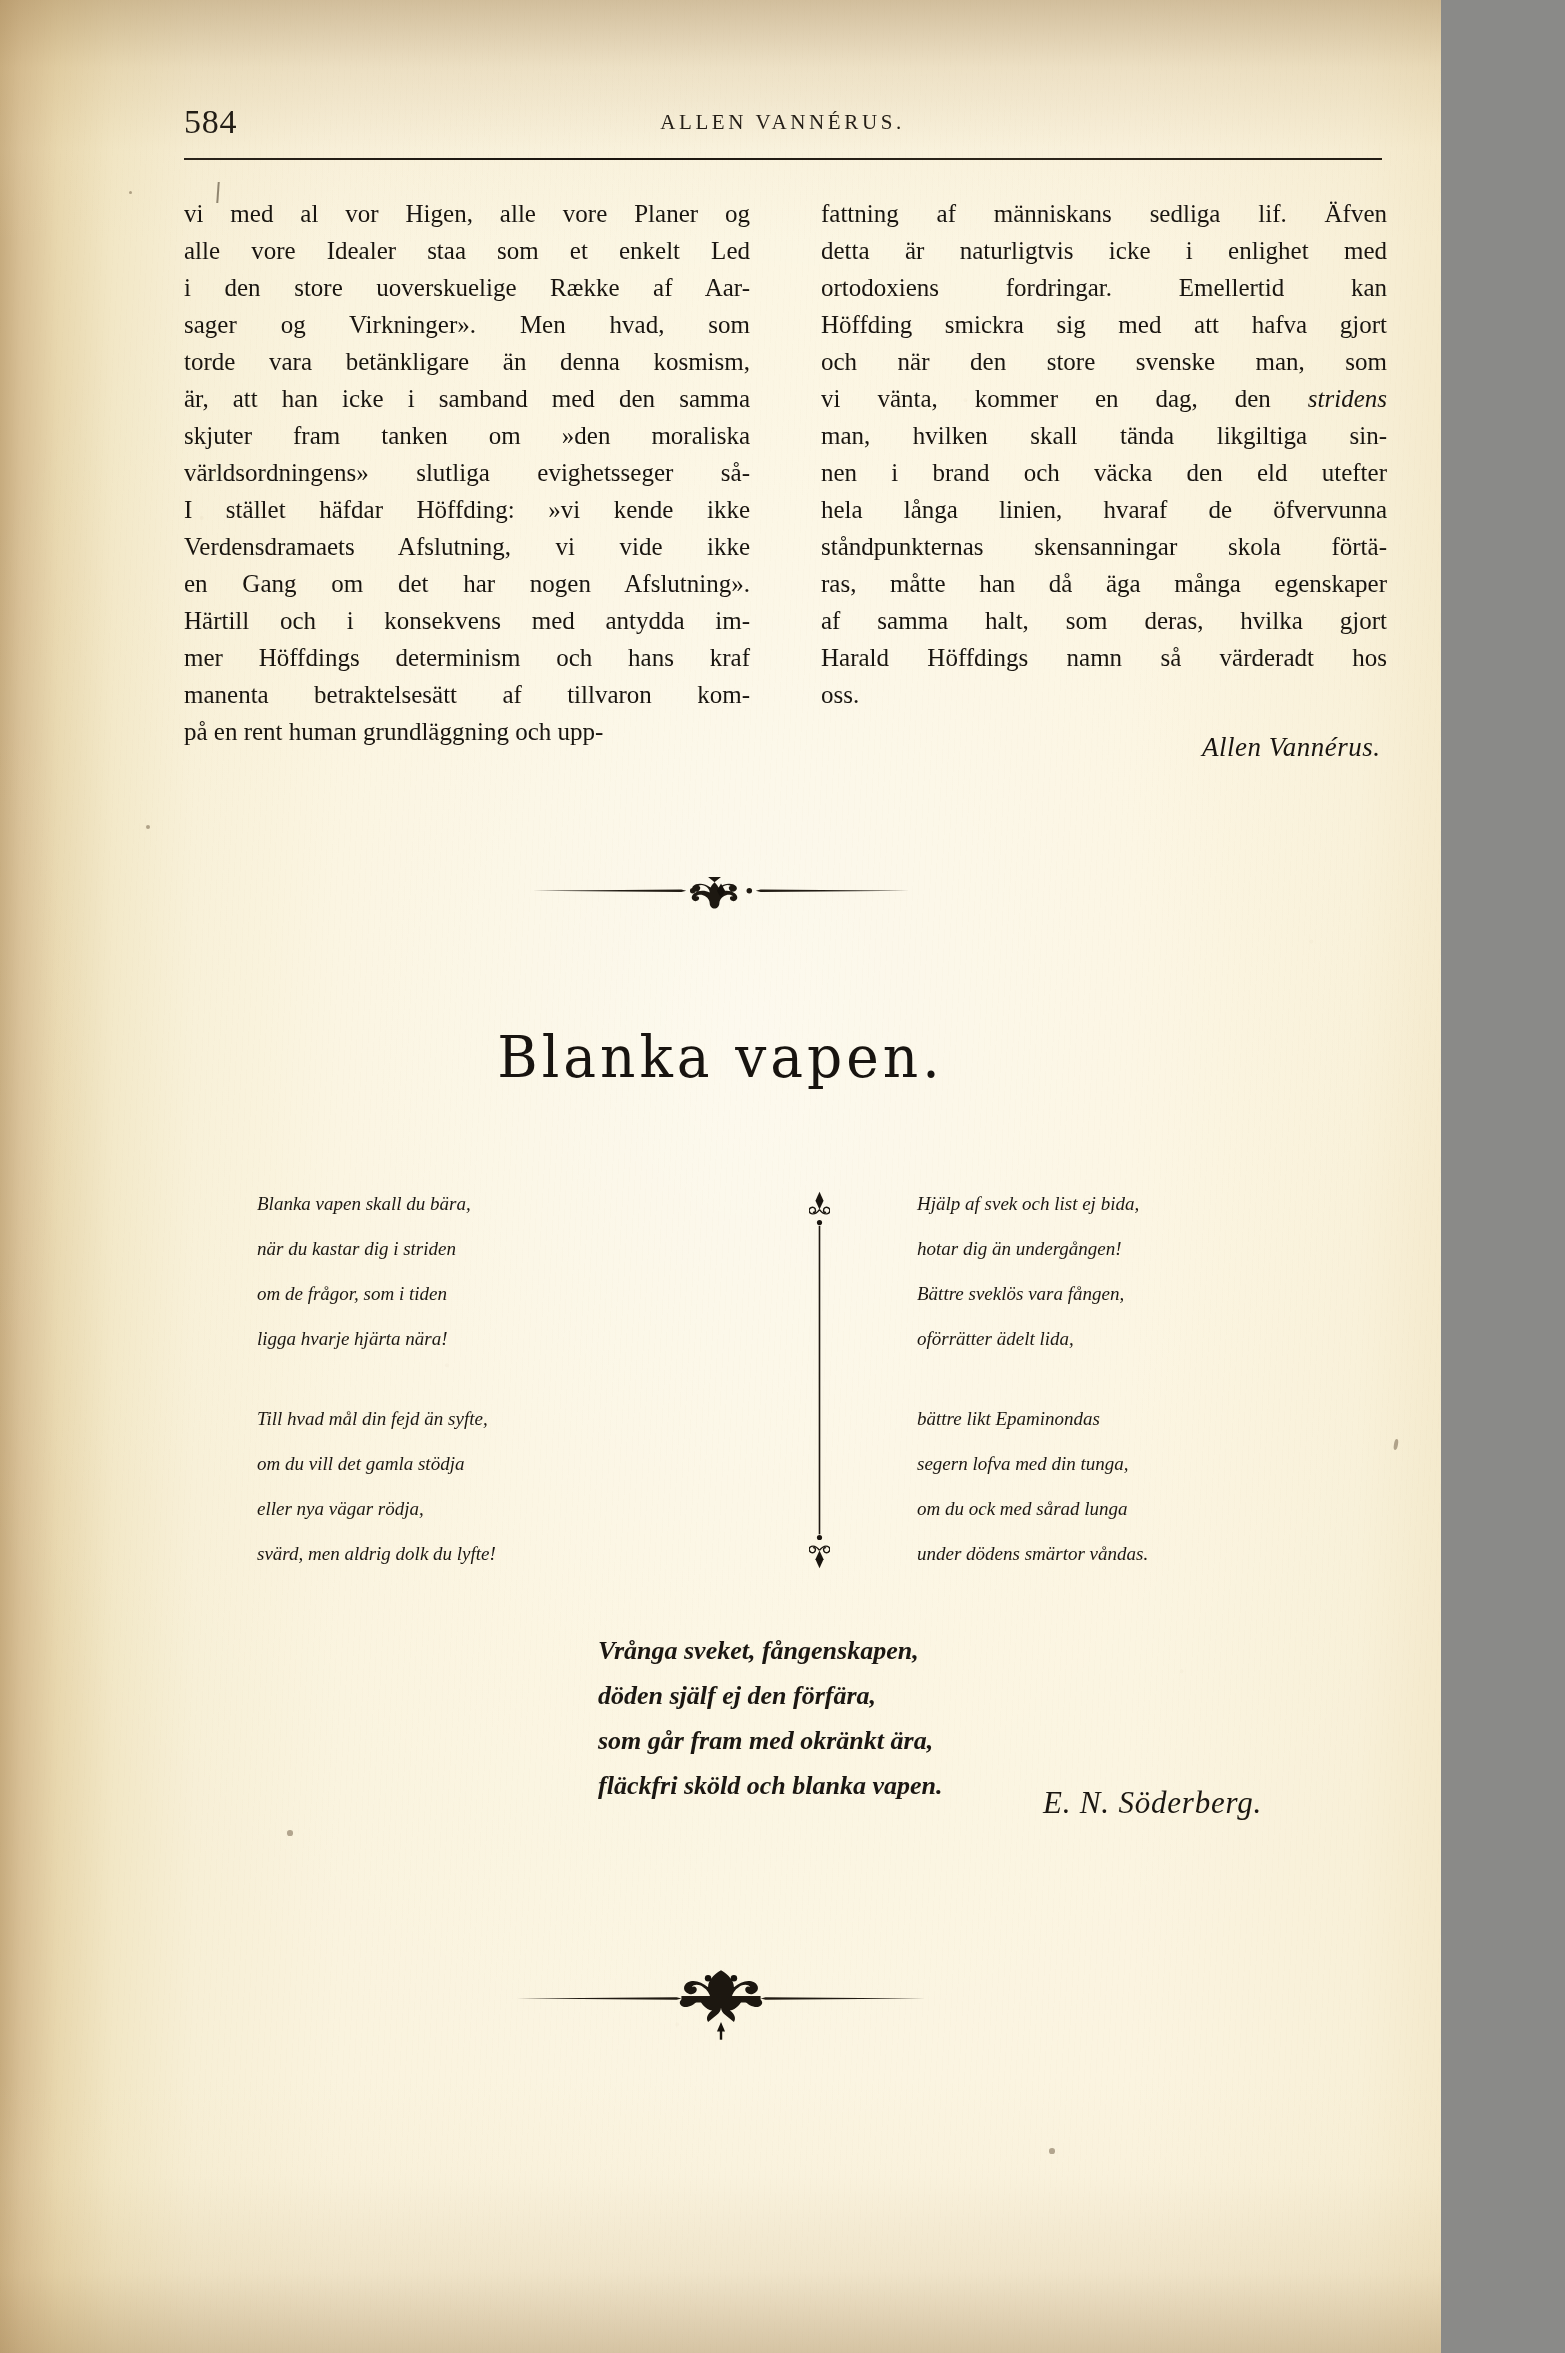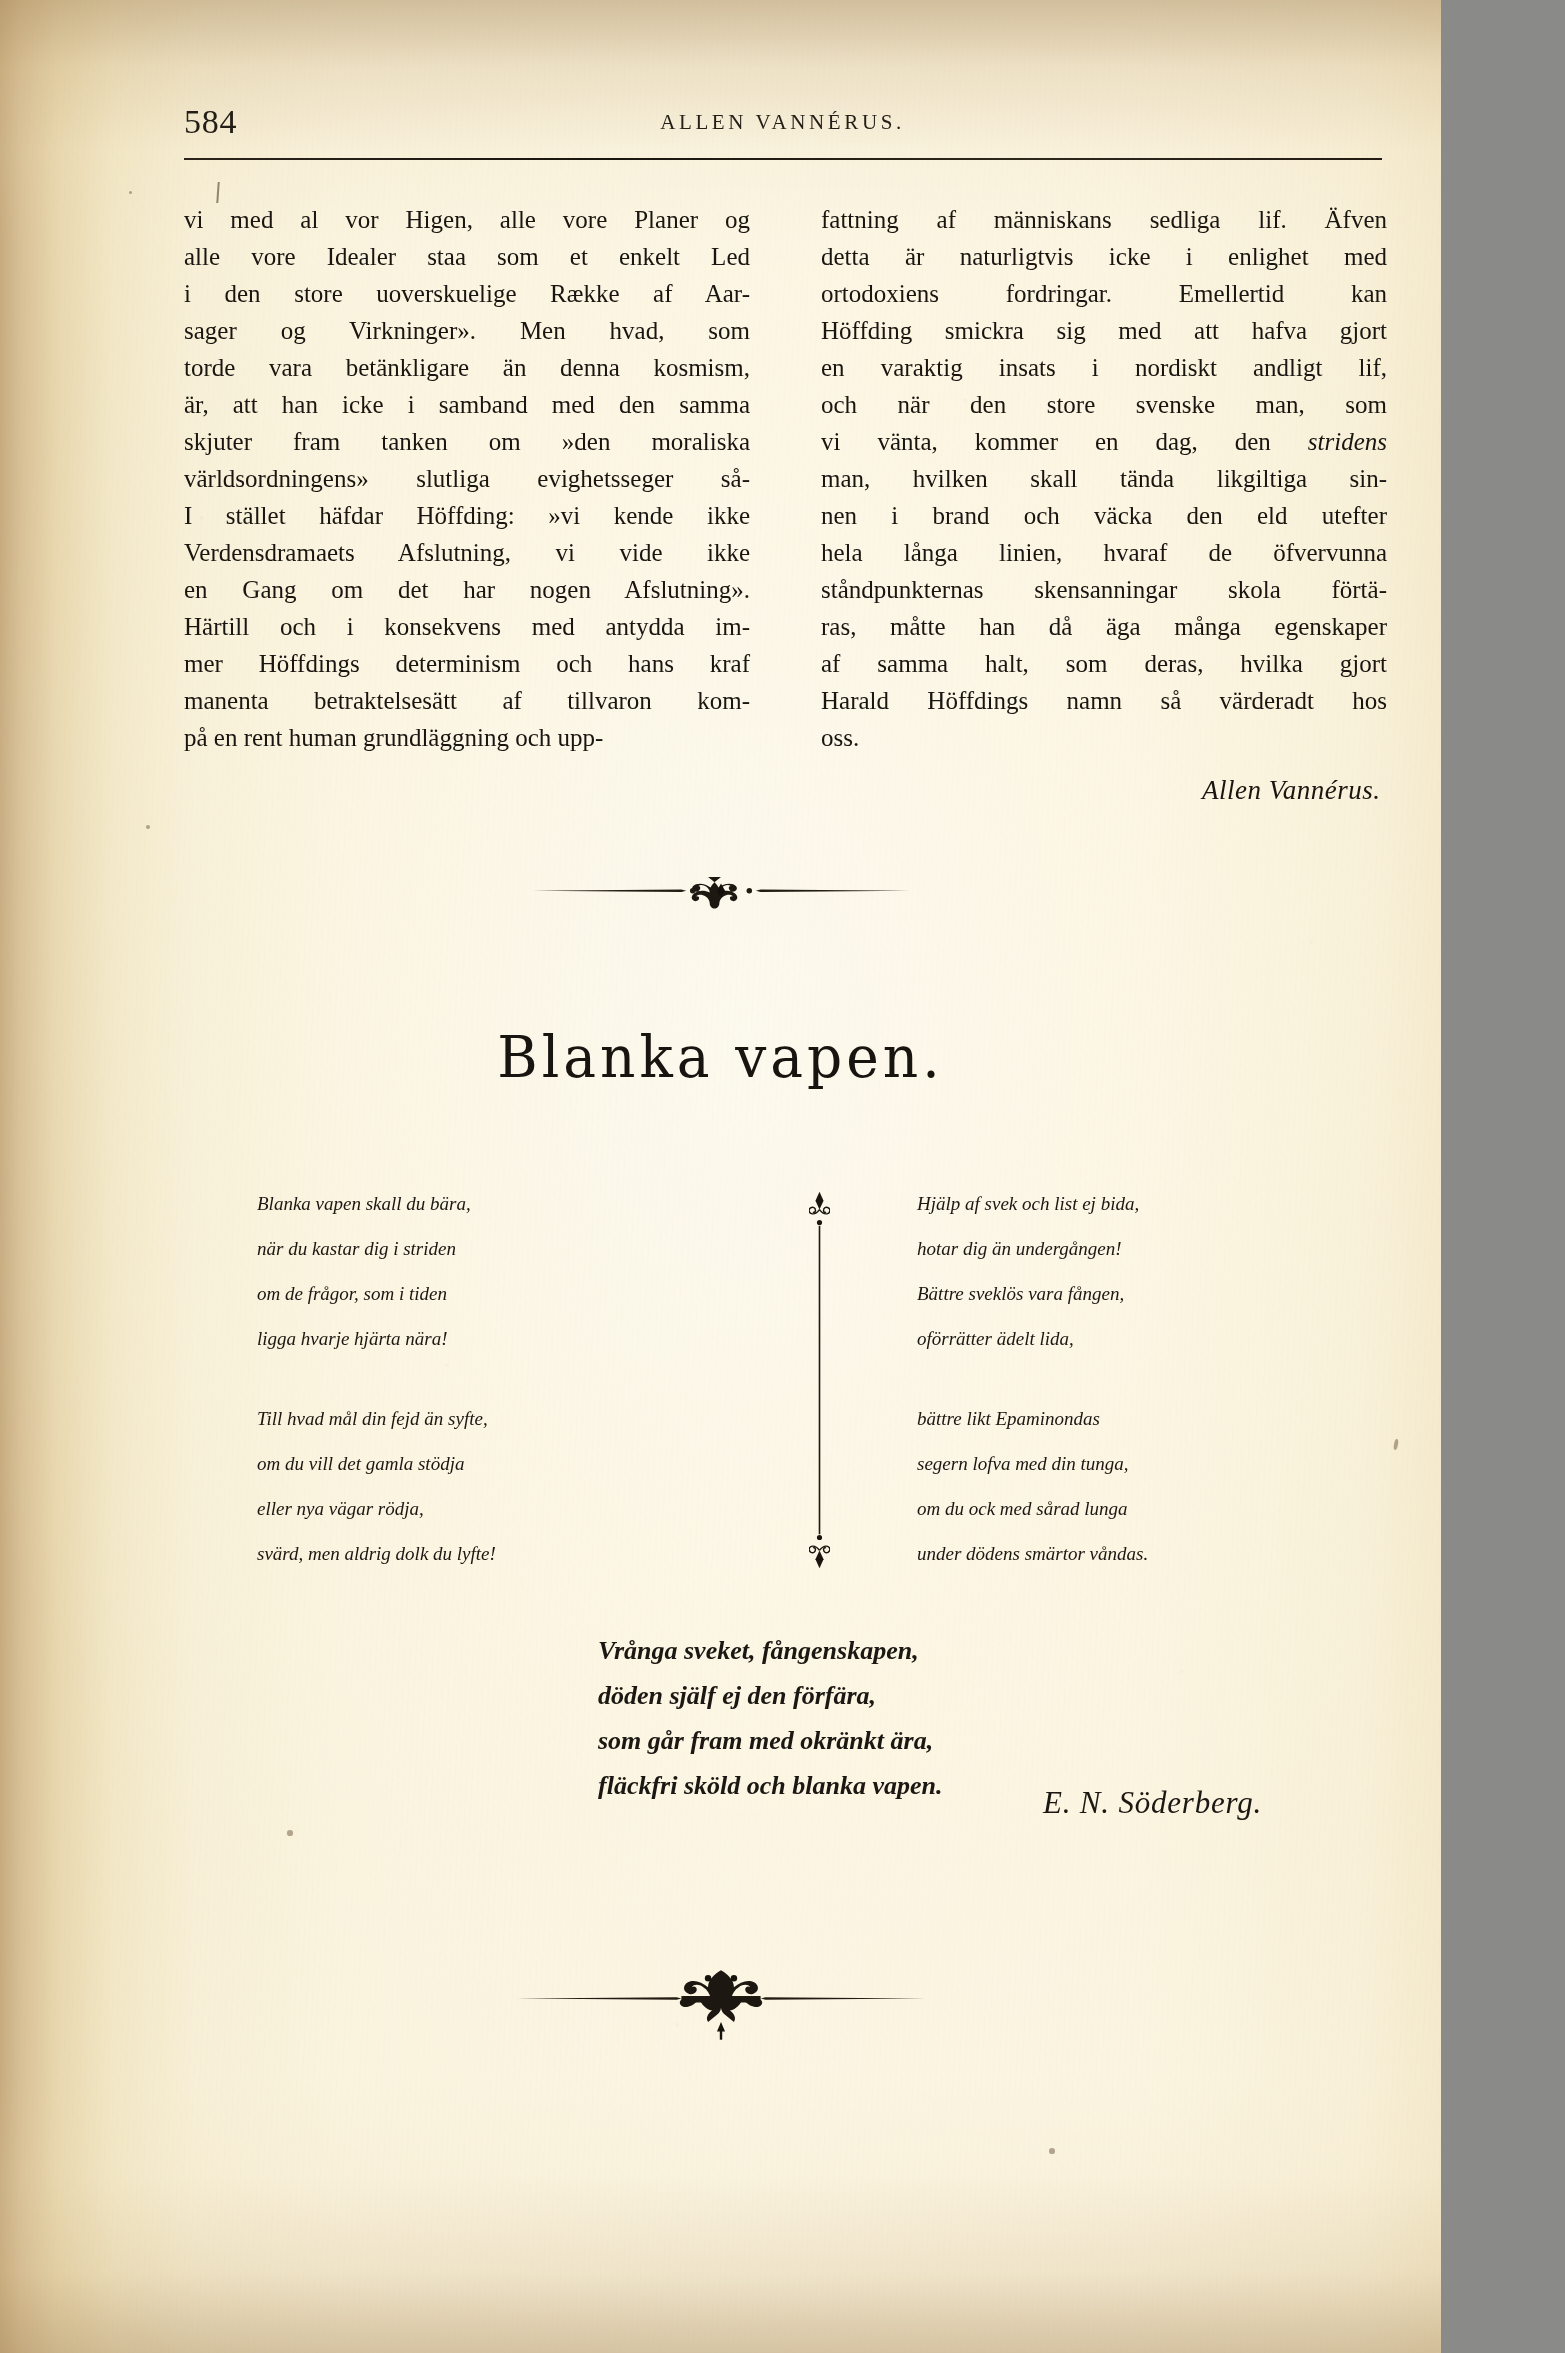--- a/index.html
+++ b/index.html
@@ -94,21 +94,21 @@
     left: 184px;
     top: 158px;
     width: 1198px;
     height: 2.4px;
     background: linear-gradient(90deg, #2a241b 0%, #1a150f 35%, #2e271c 70%, #221c14 100%);
   }
 
   
   .cols {
     position: absolute;
-    top: 201px;
+    top: 195px;
     left: 184px;
     width: 1203px;
     display: flex;
     justify-content: space-between;
   }
   .col {
     width: 566px;
     font-size: 25px;
     line-height: 37px;
     text-align: justify;
@@ -273,21 +273,20 @@
           <span class="ln">manenta betraktelsesätt af tillvaron kom-</span>
           <span class="ln last">på en rent human grundläggning och upp-</span>
         </p>
     </div>
     <div class="col">
       <p id="col-right">
           <span class="ln">fattning af människans sedliga lif. Äfven</span>
           <span class="ln">detta är naturligtvis icke i enlighet med</span>
           <span class="ln">ortodoxiens fordringar. Emellertid kan</span>
           <span class="ln">Höffding smickra sig med att hafva gjort</span>
-          <span class="ln">en varaktig insats i nordiskt andligt lif,</span>
           <span class="ln">och när den store svenske man, som</span>
           <span class="ln">vi vänta, kommer en dag, den <i>stridens</i></span>
           <span class="ln">man, hvilken skall tända likgiltiga sin-</span>
           <span class="ln">nen i brand och väcka den eld utefter</span>
           <span class="ln">hela långa linien, hvaraf de öfvervunna</span>
           <span class="ln">ståndpunkternas skensanningar skola förtä-</span>
           <span class="ln">ras, måtte han då äga många egenskaper</span>
           <span class="ln">af samma halt, som deras, hvilka gjort</span>
           <span class="ln">Harald Höffdings namn så värderadt hos</span>
           <span class="ln last">oss.</span>

